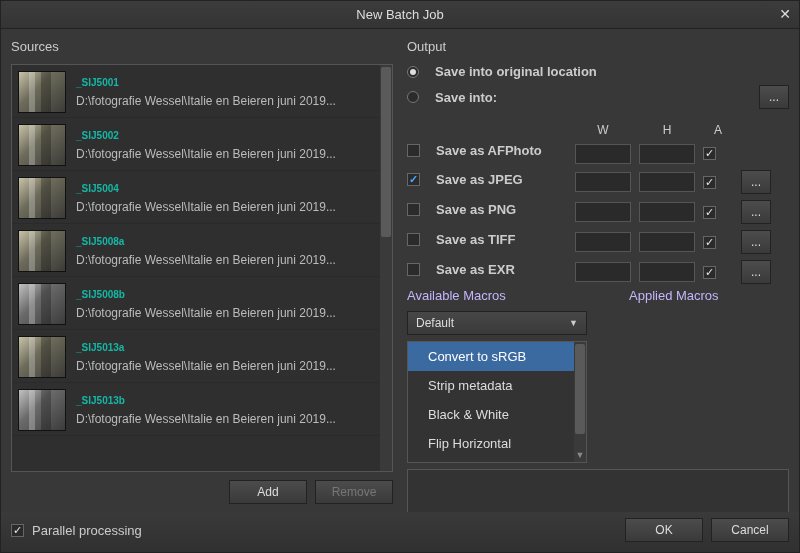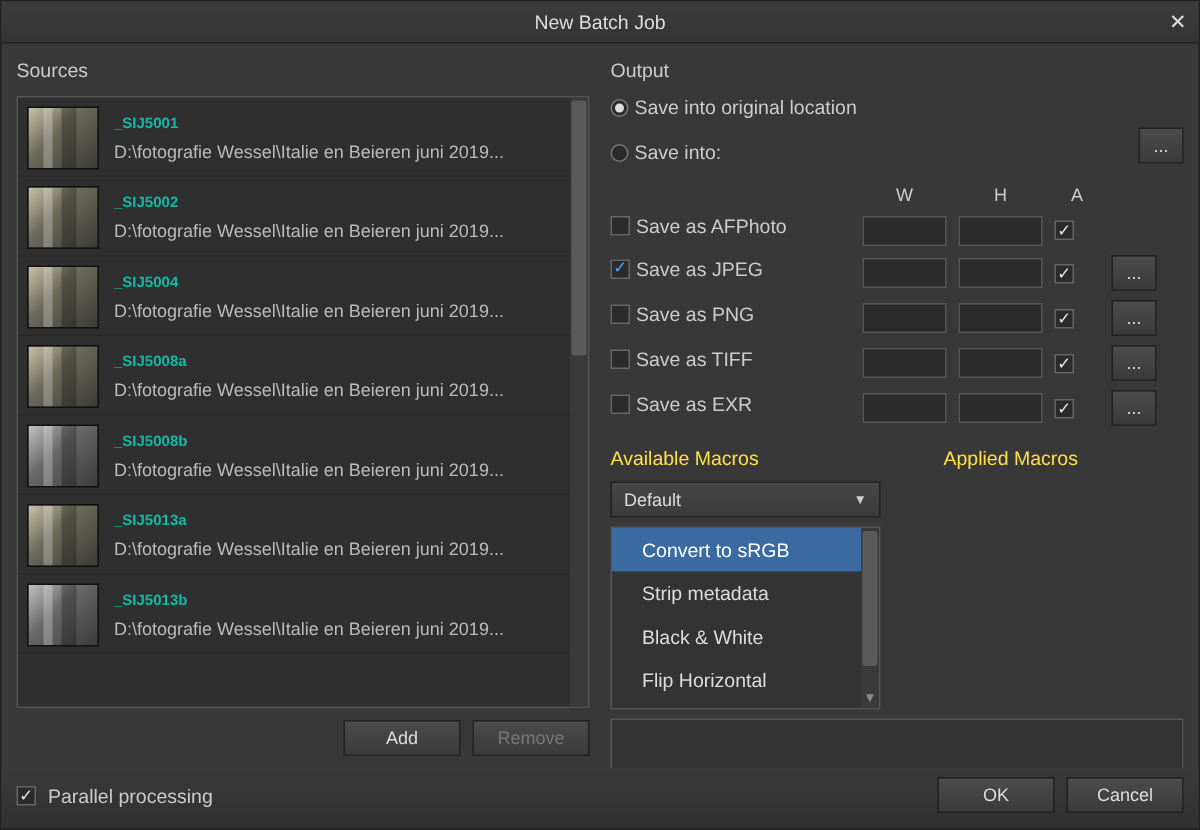--- a/index.html
+++ b/index.html
@@ -20,30 +20,30 @@
   .thumb.bw { filter: grayscale(1); }
   .item-text { overflow: hidden; }
   .item-name { color: #14b8a6; font-size: 10px; font-weight: bold; white-space: nowrap; overflow: hidden; text-overflow: ellipsis; }
   .item-path { color: #bbb; font-size: 12px; margin-top: 6px; white-space: nowrap; overflow: hidden; text-overflow: ellipsis; max-width: 290px; }
   .vscroll { position: absolute; right: 0; top: 0; bottom: 0; width: 12px; background: #3a3a3a; }
   .vthumb { position: absolute; left: 1px; right: 1px; background: #5a5a5a; border-radius: 2px; }
   .row-buttons { display: flex; justify-content: flex-end; gap: 8px; padding: 8px 0; }
   .btn { min-width: 78px; height: 24px; background: linear-gradient(#4c4c4c,#3a3a3a); border: 1px solid #222; color: #ddd; font-size: 12px; display: inline-flex; align-items: center; justify-content: center; cursor: pointer; }
   .btn.disabled { color: #777; cursor: default; }
   .btn.small { min-width: 30px; width: 30px; }
-  .radio, .check { display: flex; align-items: center; gap: 4px; color: #ccc; font-size: 13px; margin-bottom: 6px; }
+  .radio, .check { display: flex; align-items: center; gap: 16px; color: #ccc; font-size: 13px; margin-bottom: 6px; font-weight: bold; }
   .radio-ind { width: 12px; height: 12px; border: 1px solid #777; border-radius: 50%; background: #2b2b2b; display: inline-flex; align-items: center; justify-content: center; }
   .radio-ind.selected::after { content:""; width:6px; height:6px; border-radius:50%; background:#ddd; }
   .check-ind { width: 13px; height: 13px; border: 1px solid #666; background: #2b2b2b; display: inline-flex; align-items: center; justify-content: center; color:#4da3ff; font-size:11px; line-height:1; }
   .ck-white { width: 13px; height: 13px; border: 1px solid #666; background: #2b2b2b; display:inline-flex; align-items:center; justify-content:center; color:#e8e8e8; font-size:11px; }
-  .output-top { display: flex; align-items: flex-end; justify-content: space-between; }
+  .output-top { display: flex; align-items: center; justify-content: space-between; }
   .formats { margin-top: 14px; display: grid; grid-template-columns: 160px 56px 56px 30px 36px; column-gap: 8px; row-gap: 6px; align-items: center; }
   .hdr { color: #ccc; font-size: 12px; text-align: center; }
   .txt { height: 20px; background: #2a2a2a; border: 1px solid #555; }
-  .macros-label-row { display: flex; gap: 42px; margin-top: 14px; color: #fde047; font-size: 13px; }
+  .macros-label-row { display: flex; gap: 42px; margin-top: 4px; color: #c4b5fd; font-size: 13px; }
   .macros-row { display: flex; gap: 6px; margin-top: 8px; flex-direction: column; }
   .macro-col { width: 180px; display:flex; flex-direction:column; }
   .select { height: 24px; background: linear-gradient(#474747,#3a3a3a); border: 1px solid #222; color: #ddd; font-size: 12px; display:flex; align-items:center; justify-content:space-between; padding:0 8px; }
   .select .arrow { font-size: 9px; color:#ccc; }
   .macro-list { margin-top: 6px; flex:1; min-height:122px; background:#333; border:1px solid #555; position:relative; overflow:hidden; }
   .macro-item { padding:7px 20px; color:#ddd; font-size:13px; }
   .macro-item.sel { background:#3b6aa0; color:#fff; }
   .macro-scroll { position:absolute; right:0; top:0; bottom:0; width:12px; background:#3a3a3a; }
   .macro-scroll .mthumb { position:absolute; left:1px; right:1px; top:2px; height:90px; background:#5a5a5a; border-radius:2px; }
   .macro-scroll .down { position:absolute; bottom:2px; left:0; right:0; text-align:center; color:#888; font-size:9px; }

